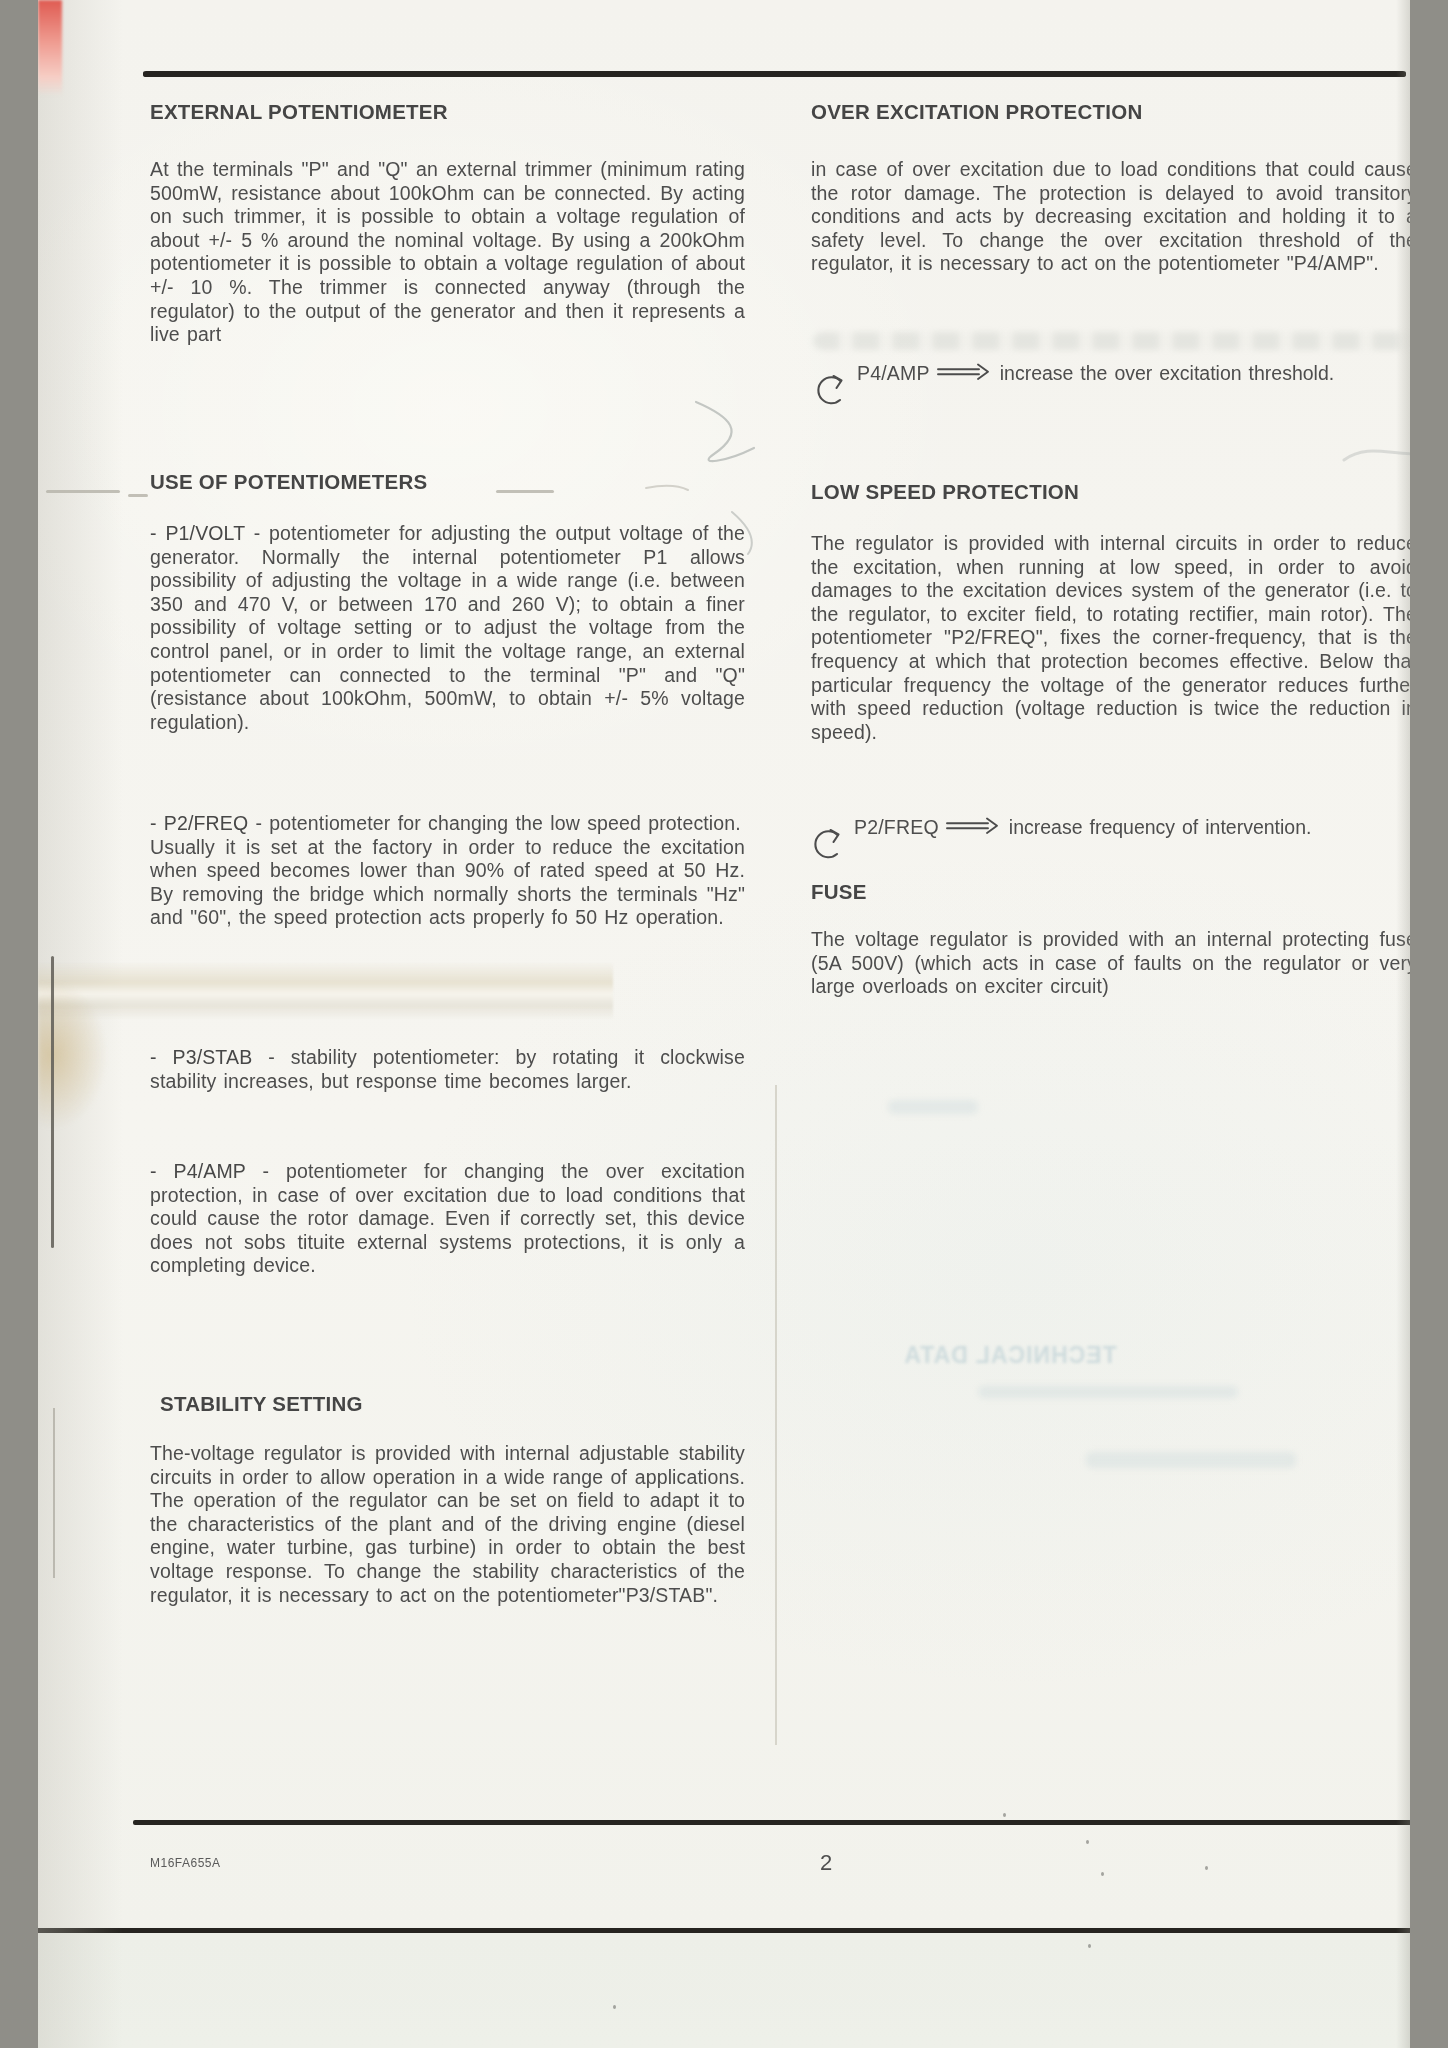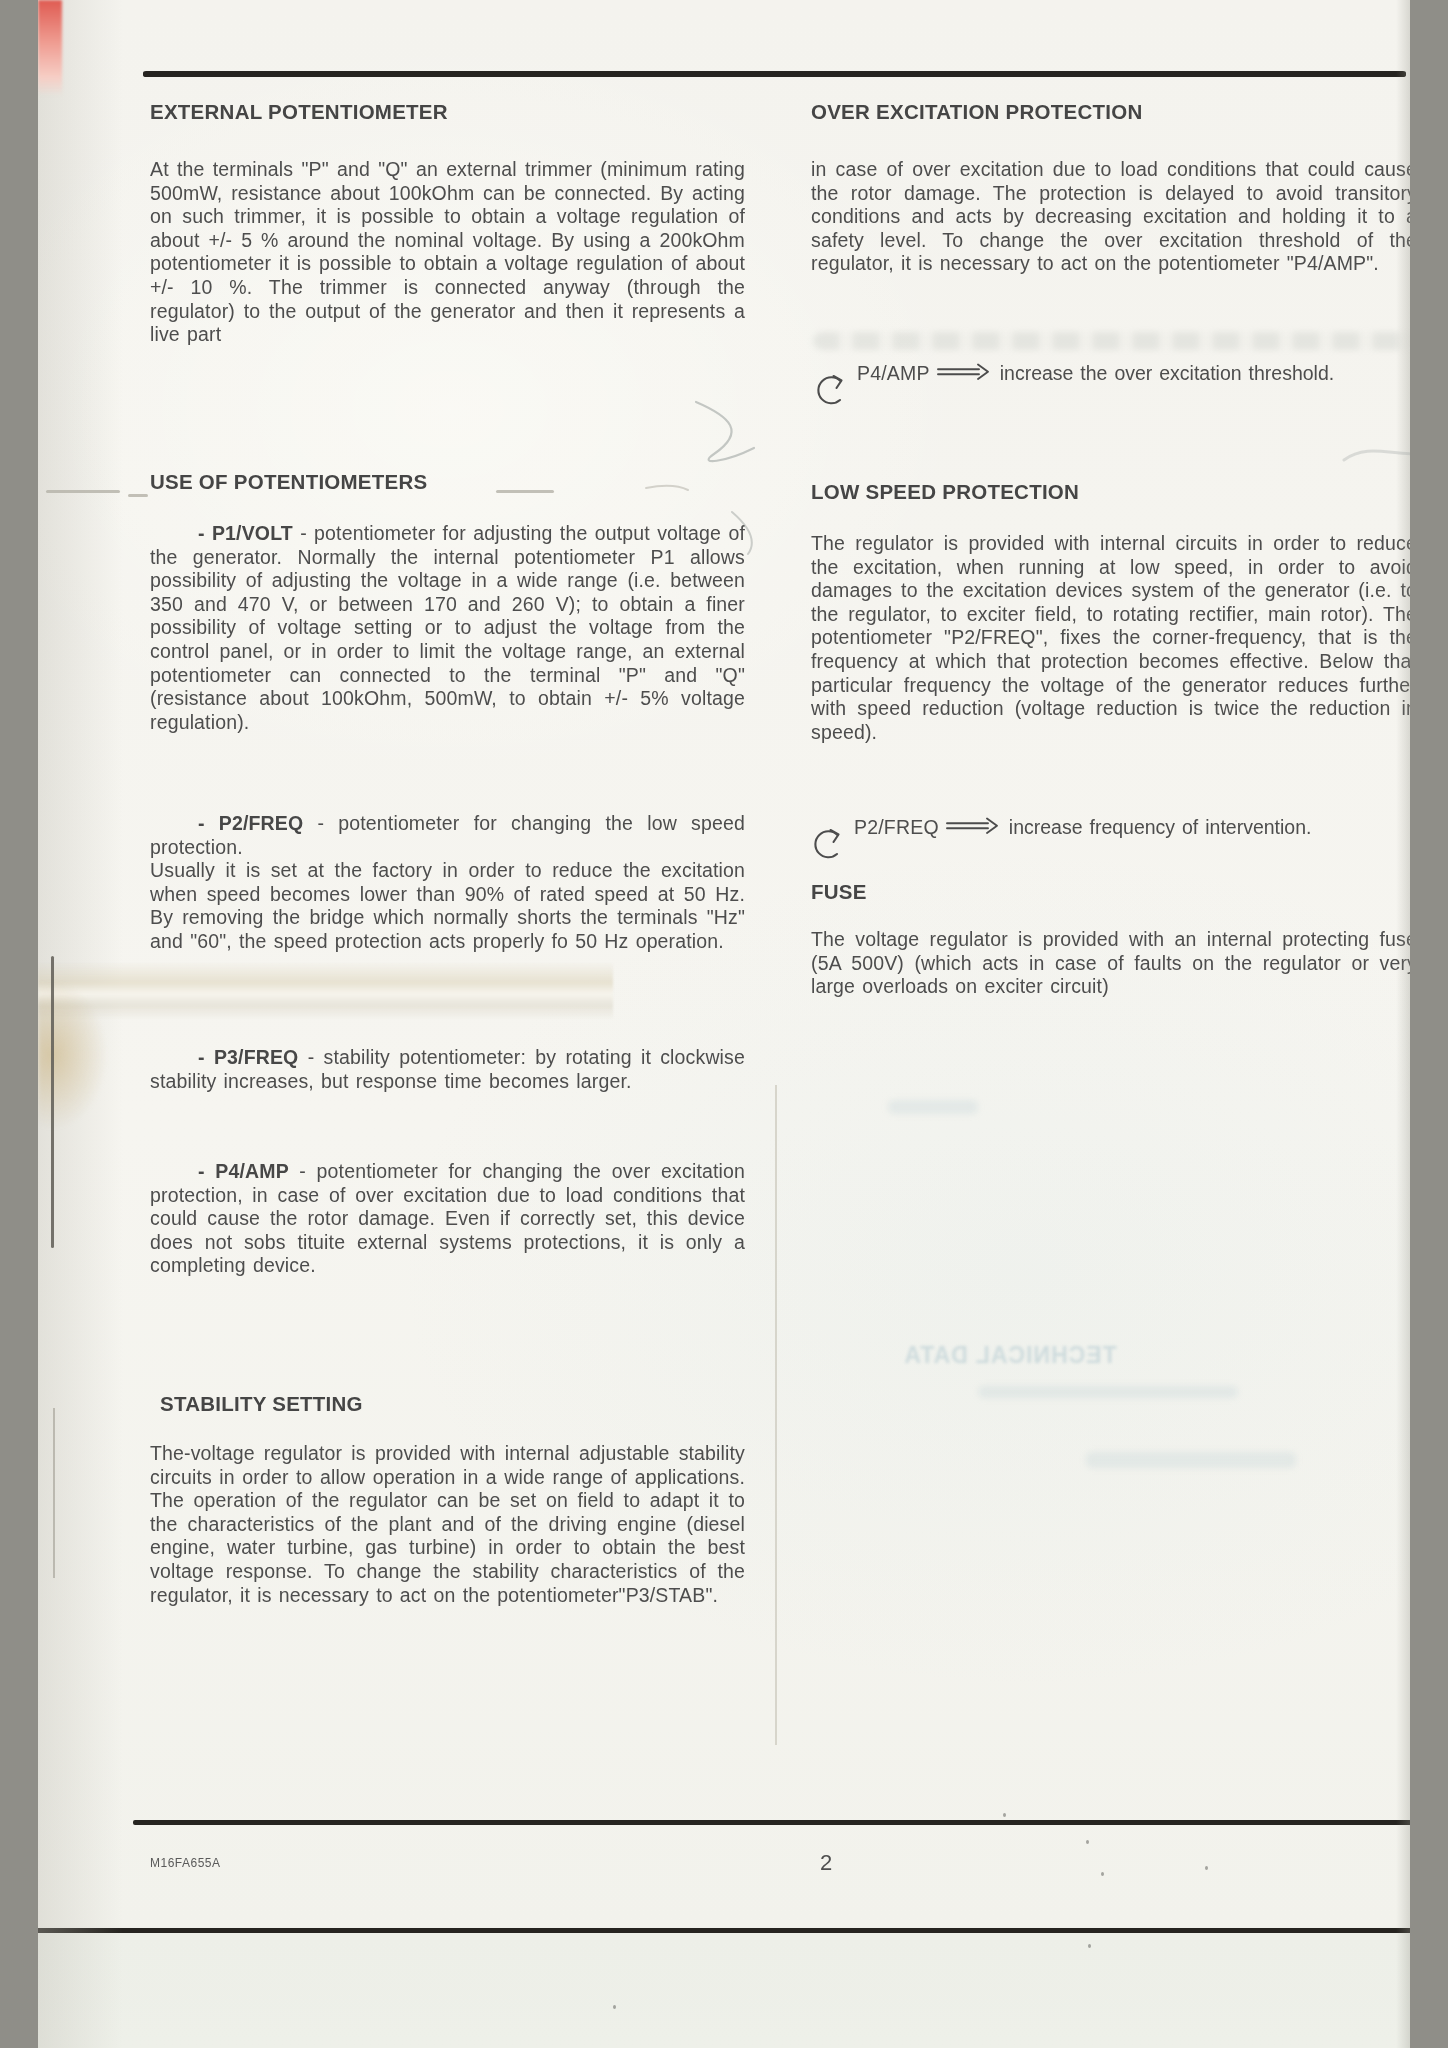--- a/index.html
+++ b/index.html
@@ -16,21 +16,21 @@
   }
   
   .rule{position:absolute;background:#262420;}
   .rule-top{left:105px;top:71px;width:1263px;height:6px;border-radius:3px/2px;}
   .rule-footer{left:95px;top:1820px;width:1288px;height:5px;border-radius:2px;}
   .rule-bottom{left:0;top:1928px;width:1448px;height:5px;}
   
   .blk{position:absolute;}
   .heading{font-weight:bold;font-size:20.5px;letter-spacing:.25px;color:#454545;}
   .para{font-size:19.5px;line-height:23.6px;color:#4d4d4d;text-align:justify;word-spacing:1.6px;letter-spacing:.15px;}
-  .para .lbl{font-weight:bold;color:#474747;white-space:pre;margin-left:48px;}
+  .para .lbl{font-weight:normal;color:#474747;white-space:pre;}
   .para .t2{display:block;}
   .lcol{left:112px;width:595px;}
   .rcol{left:773px;width:606px;}
   
   .note{position:absolute;display:flex;align-items:flex-start;color:#4d4d4d;font-size:19.5px;}
   .note .rot{flex:0 0 auto;margin-right:8px;position:relative;top:6px;}
   .note .pot{font-weight:normal;letter-spacing:.2px;padding-bottom:1px;}
   .note .dar{flex:0 0 auto;margin:0 10px 3px 6px;}
   .note .eff{padding-bottom:1px;word-spacing:1.5px;}
   
@@ -88,21 +88,21 @@
 
   <div class="blk lcol para" style="top:522px;">
     <span class="lbl">- P1/VOLT </span><span>- potentiometer for adjusting the output voltage of the generator. Normally the internal potentiometer P1 allows possibility of adjusting the voltage in a wide range (i.e. between 350 and 470 V, or between 170 and 260 V); to obtain a finer possibility of voltage setting or to adjust the voltage from the control panel, or in order to limit the voltage range, an external potentiometer can connected to the terminal "P" and "Q" (resistance about 100kOhm, 500mW, to obtain +/- 5% voltage regulation).</span><span class="t2"></span>
   </div>
 
   <div class="blk lcol para" style="top:812px;">
     <span class="lbl">- P2/FREQ </span><span>- potentiometer for changing the low speed protection.</span><span class="t2">Usually it is set at the factory in order to reduce the excitation when speed becomes lower than 90% of rated speed at 50 Hz. By removing the bridge which normally shorts the terminals "Hz" and "60", the speed protection acts properly fo 50 Hz operation.</span>
   </div>
 
   <div class="blk lcol para" style="top:1046px;">
-    <span class="lbl">- P3/FREQ </span><span>- stability potentiometer: by rotating it clockwise stability increases, but response time becomes larger.</span><span class="t2"></span>
+    <span class="lbl">- P3/STAB </span><span>- stability potentiometer: by rotating it clockwise stability increases, but response time becomes larger.</span><span class="t2"></span>
   </div>
 
   <div class="blk lcol para" style="top:1160px;">
     <span class="lbl">- P4/AMP </span><span>- potentiometer for changing the over excitation protection, in case of over excitation due to load conditions that could cause the rotor damage. Even if correctly set, this device does not sobs tituite external systems protections, it is only a completing device.</span><span class="t2"></span>
   </div>
 
   <div class="blk lcol heading" style="top:1392px;left:122px;">STABILITY SETTING</div>
 
   <div class="blk lcol para" style="top:1442px;">The-voltage regulator is provided with internal adjustable stability circuits in order to allow operation in a wide range of applications. The operation of the regulator can be set on field to adapt it to the characteristics of the plant and of the driving engine (diesel engine, water turbine, gas turbine) in order to obtain the best voltage response. To change the stability characteristics of the regulator, it is necessary to act on the potentiometer"P3/STAB".</div>
 

